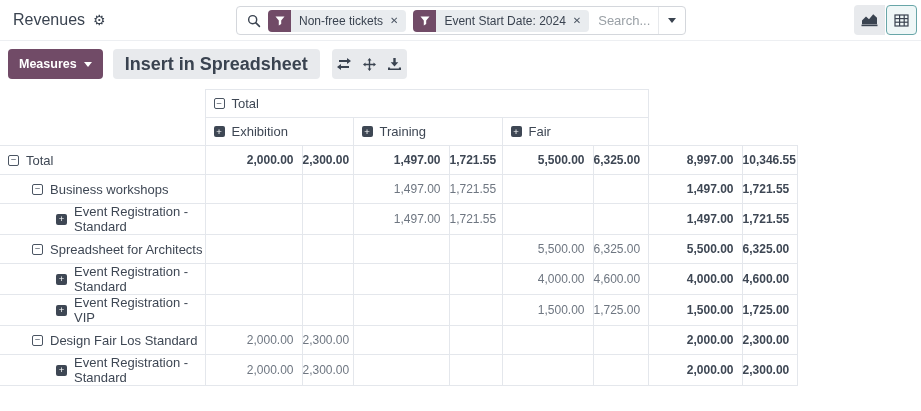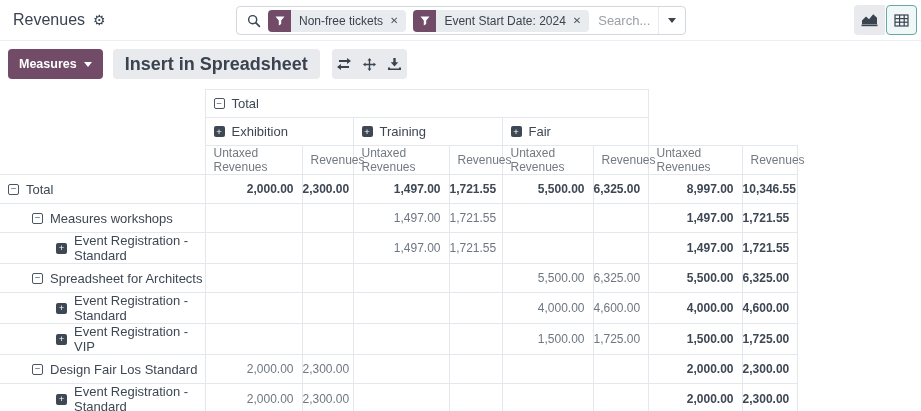--- a/index.html
+++ b/index.html
@@ -198,32 +198,20 @@
         </span>
       </th>
       <th class="group-head" colspan="2">
         <span class="cell-inner">
           <span class="sq plus">+</span>
           <span>Fair</span>
         </span>
       </th>
       <th class="blank" colspan="2"></th>
     </tr>
-    <tr class="r3">
-      <th class="blank"></th>
-
-    <th class="measure-head">Untaxed Revenues</th>
-        <th class="measure-head">Revenues</th>
-        <th class="measure-head">Untaxed Revenues</th>
-        <th class="measure-head">Revenues</th>
-        <th class="measure-head">Untaxed Revenues</th>
-        <th class="measure-head">Revenues</th>
-        <th class="measure-head">Untaxed Revenues</th>
-        <th class="measure-head">Revenues</th>
-      </tr>
   </thead>
   <tbody>
 
   <tr>
         <th>
           <span class="cell-inner" style="padding-left: 8px;">
             <span class="sq minus">−</span>
             <span>Total</span>
           </span>
         </th>
@@ -233,21 +221,21 @@
         <td class="bold">1,721.55</td>
         <td class="bold">5,500.00</td>
         <td class="bold">6,325.00</td>
         <td class="bold">8,997.00</td>
         <td class="bold">10,346.55</td>
       </tr>
       <tr>
         <th>
           <span class="cell-inner" style="padding-left: 32px;">
             <span class="sq minus">−</span>
-            <span>Measures workshops</span>
+            <span>Business workshops</span>
           </span>
         </th>
         <td></td>
         <td></td>
         <td>1,497.00</td>
         <td>1,721.55</td>
         <td></td>
         <td></td>
         <td class="bold">1,497.00</td>
         <td class="bold">1,721.55</td>

